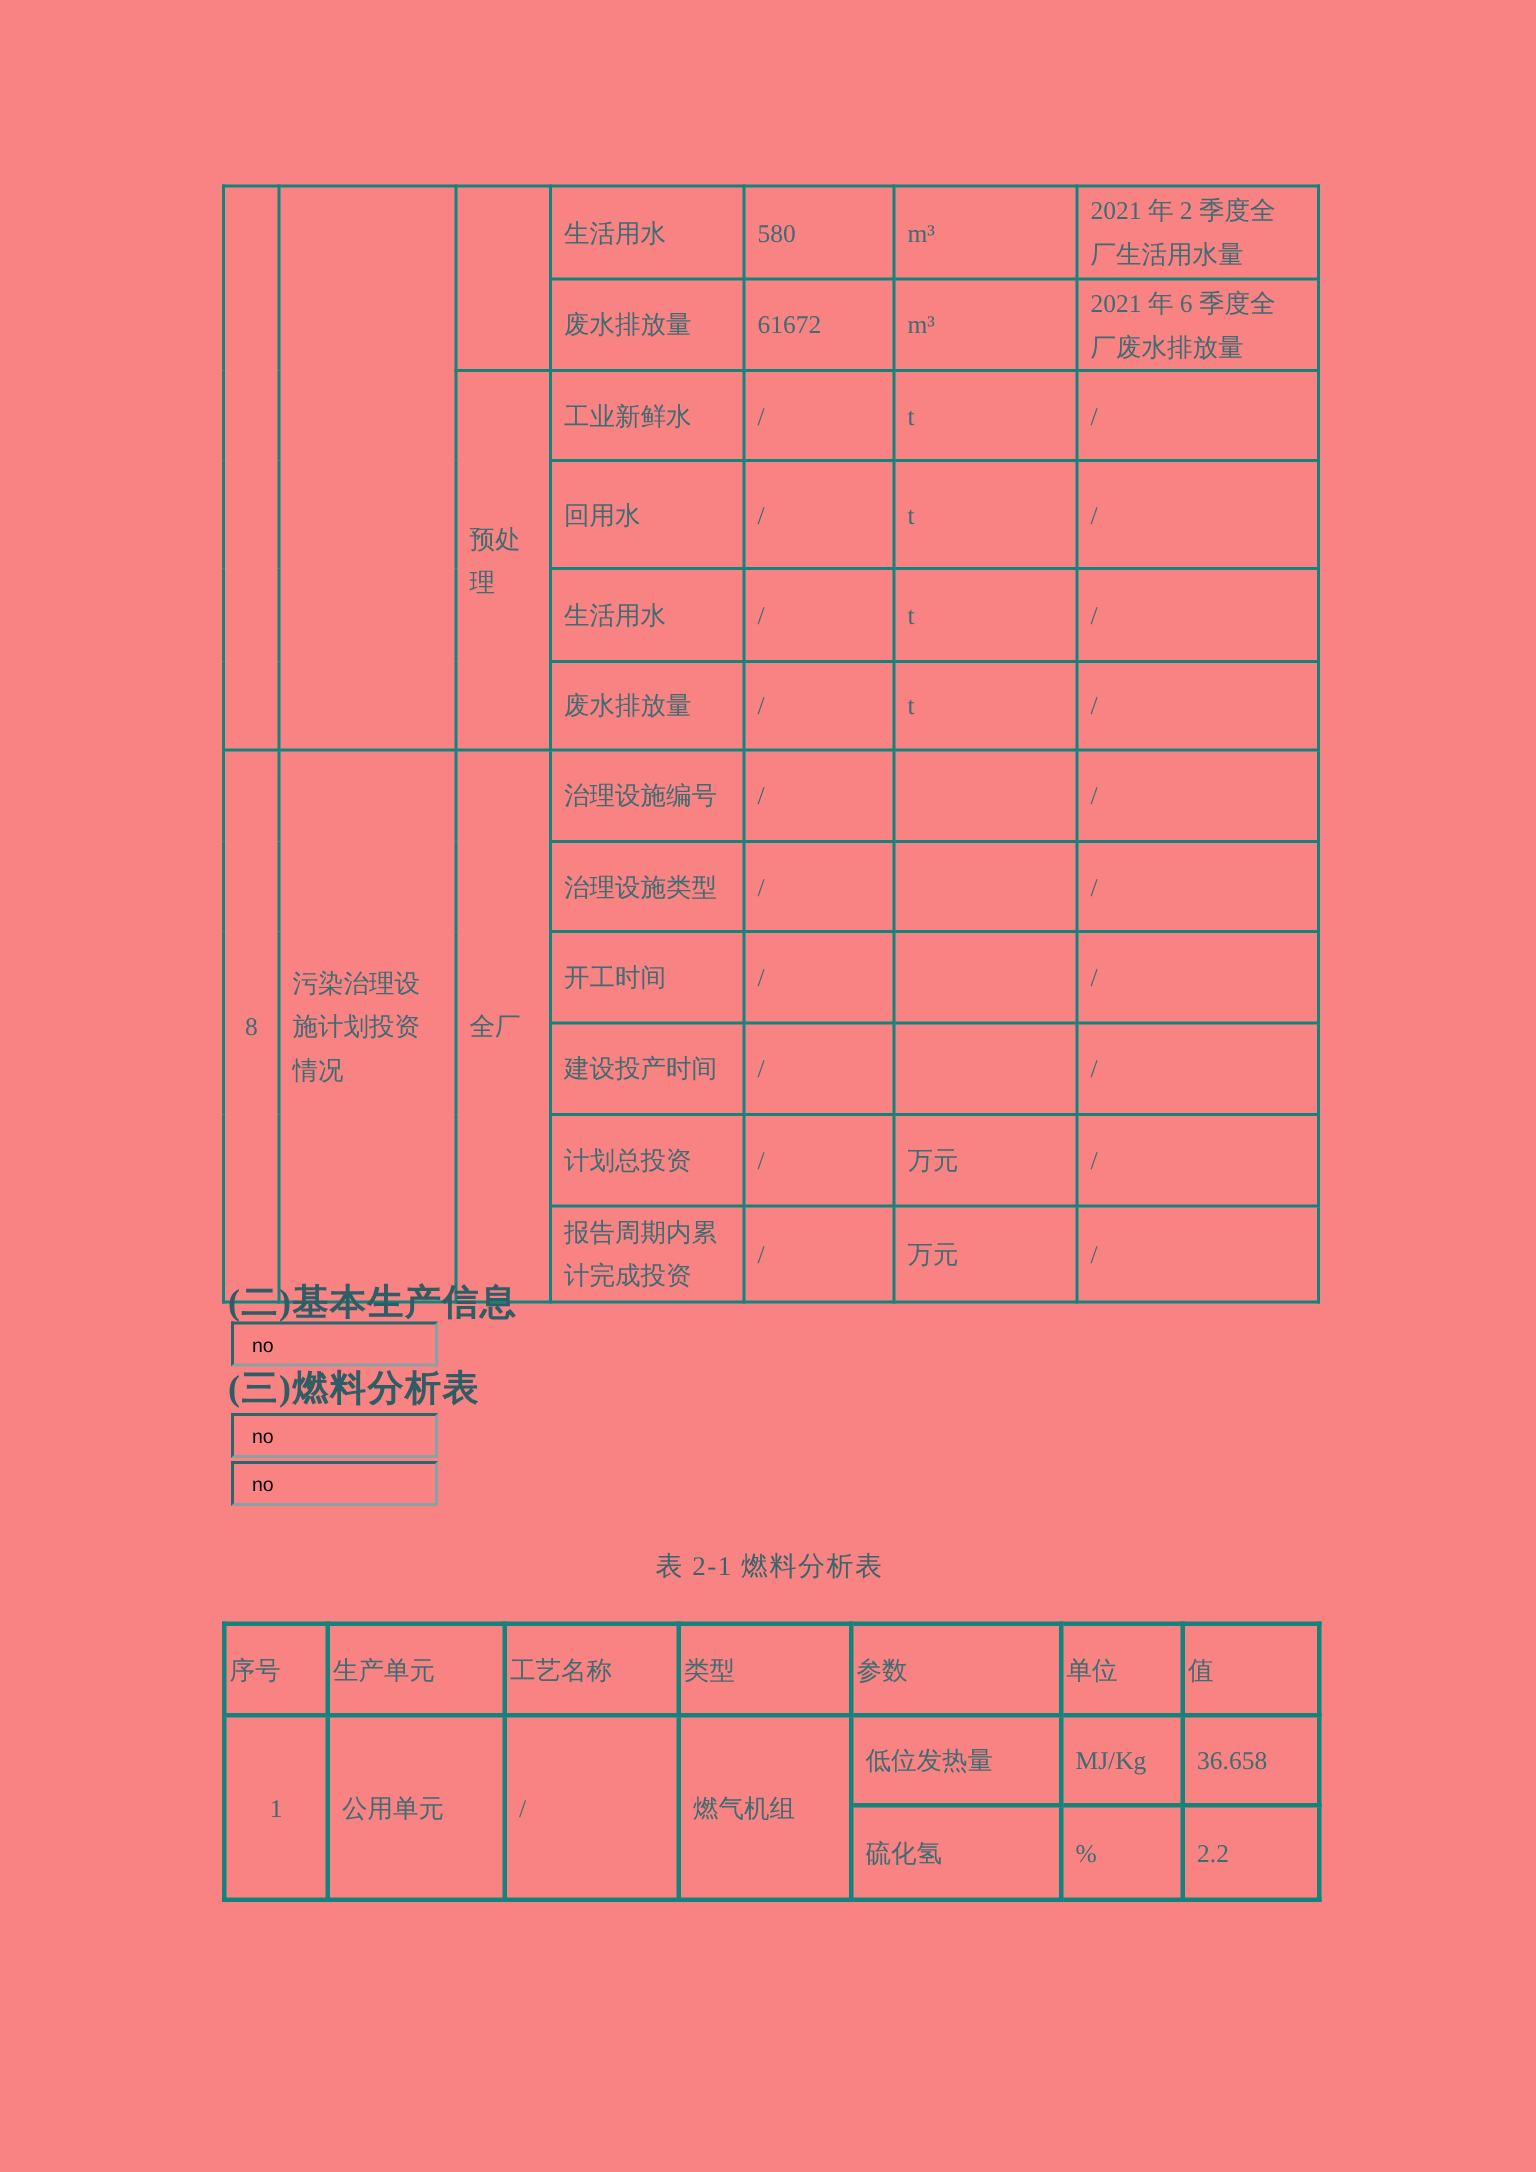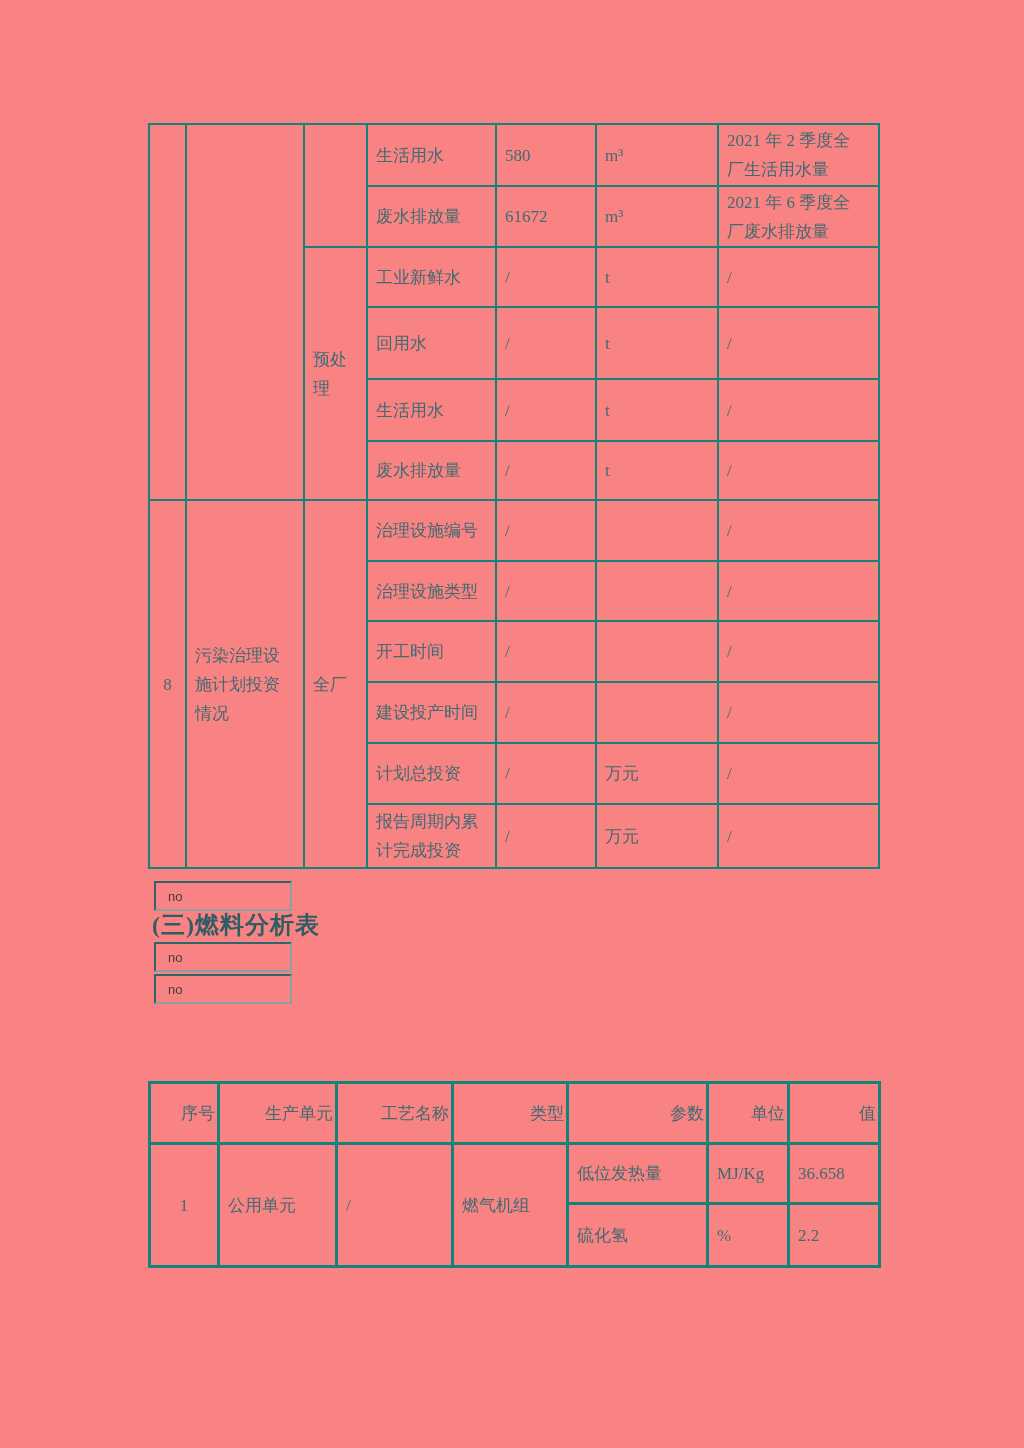--- a/index.html
+++ b/index.html
@@ -50,21 +50,21 @@
     left: 154px;
     width: 122px;
     height: 26px;
     box-sizing: content-box;
     background: transparent;
     border-style: solid;
     border-width: 2px;
     border-color: #2c666d #8aa0a3 #8aa0a3 #2c666d;
     font-family: "Liberation Sans", sans-serif;
     font-size: 13px;
-    color: #404040;
+    color: #000000;
     padding: 0 0 0 12px;
     outline: none;
   }
   .box1 { top: 881px; }
   .box2 { top: 942px; }
   .box3 { top: 974px; }
 
   
   .t2-title {
     position: absolute;
@@ -79,21 +79,21 @@
   .t2 { left: 148px; top: 1081px; width: 730px; }
   .t2 td {
     border: 3px solid #13837c;
     font-size: 17px;
     line-height: 29px;
     color: #3f6b72;
     padding: 0 8px;
     vertical-align: middle;
     overflow: hidden;
   }
-  .t2 td.hd { text-align: right; padding: 0 2px; }
+  .t2 td.hd { text-align: left; padding: 0 2px; }
   .t2 td.ctr { text-align: center; padding: 0 2px; }
 </style>
 </head>
 <body>
 
 <div class="page">
 
   <table class="tbl t1">
     <colgroup>
       <col style="width:37px">
@@ -180,26 +180,28 @@
     </tr>
     <tr style="height:64px">
       <td>报告周期内累计完成投资</td>
       <td>/</td>
       <td>万元</td>
       <td class="desc">/</td>
     </tr>
   </tbody>
     </table>
 
+  <div class="sec-heading h2sec">(二)基本生产信息</div>
   <input class="no-input box1" readonly="" value="no" style="">
 
   <div class="sec-heading h3sec">(三)燃料分析表</div>
   <input class="no-input box2" readonly="" value="no" style="">
   <input class="no-input box3" readonly="" value="no" style="">
 
+  <div class="t2-title">表 2-1 燃料分析表</div>
 
   <table class="tbl t2">
     <colgroup>
       <col style="width:69px">
         <col style="width:118px">
         <col style="width:116px">
       <col style="width:115px">
         <col style="width:140px">
         <col style="width:81px">
         <col style="width:91px">

